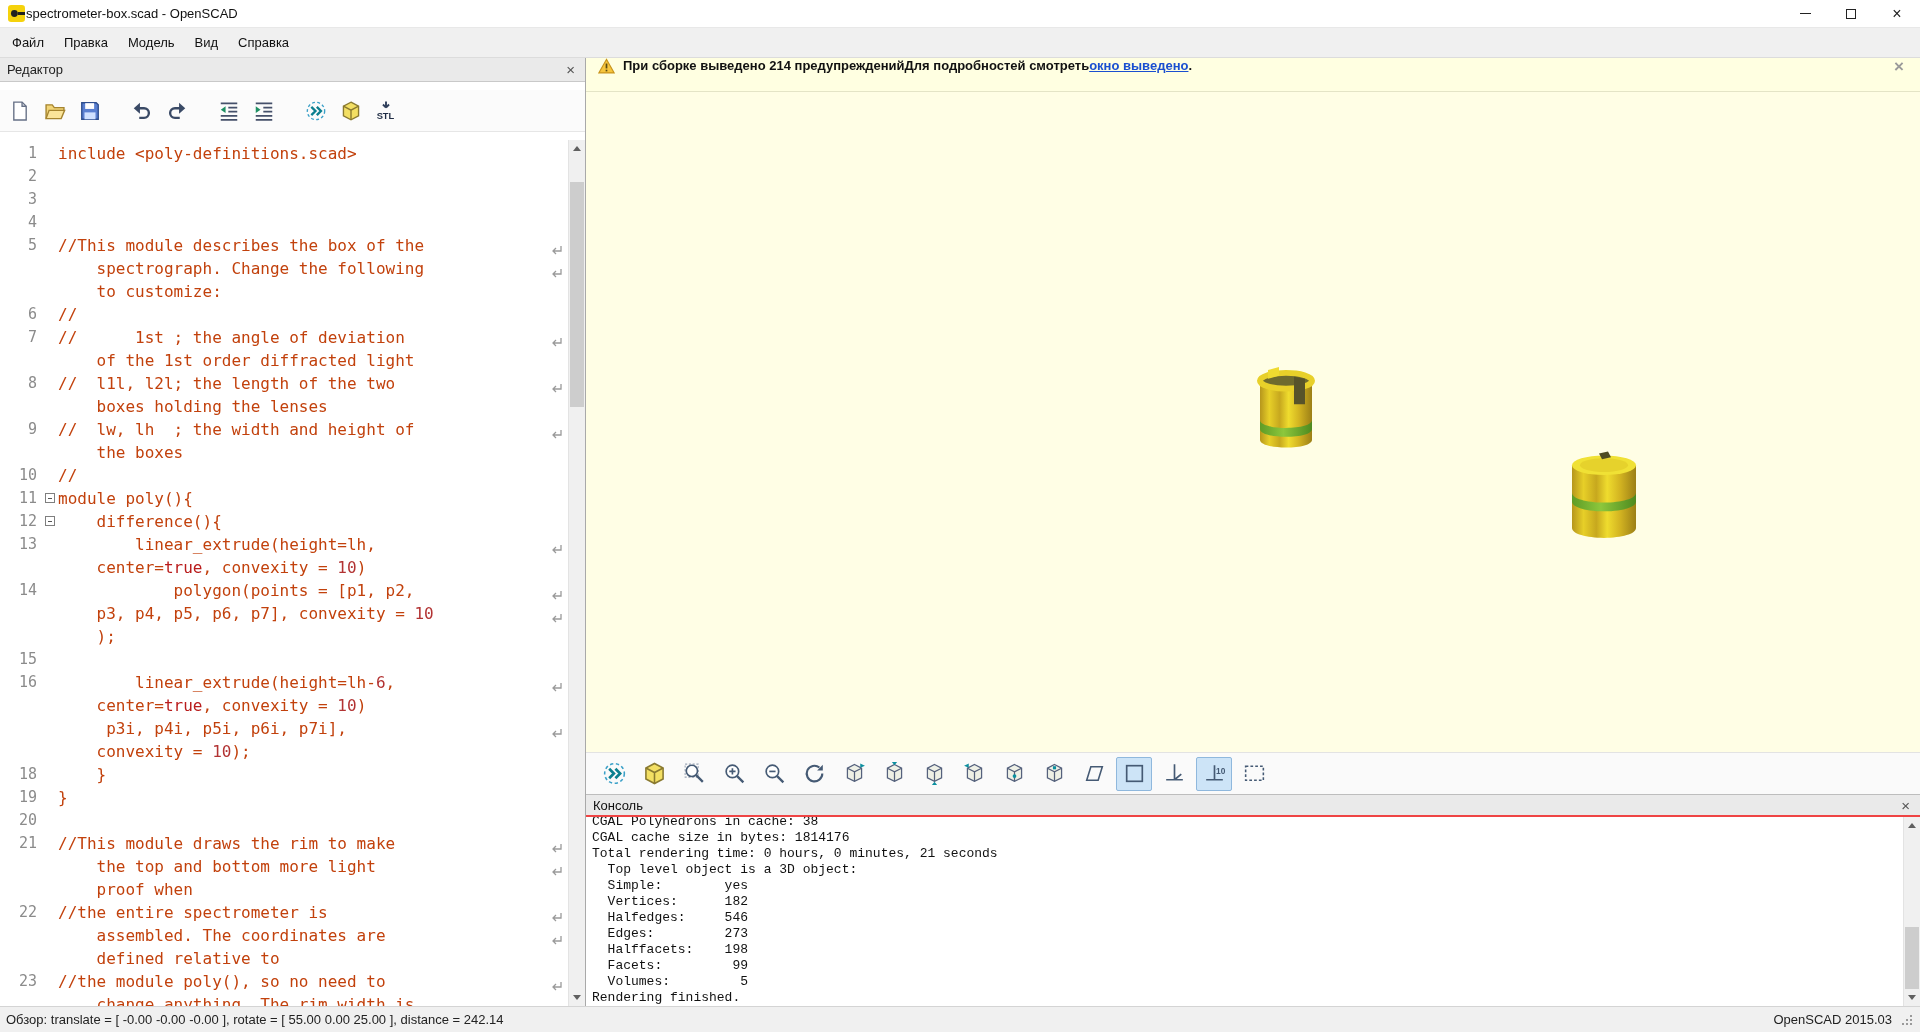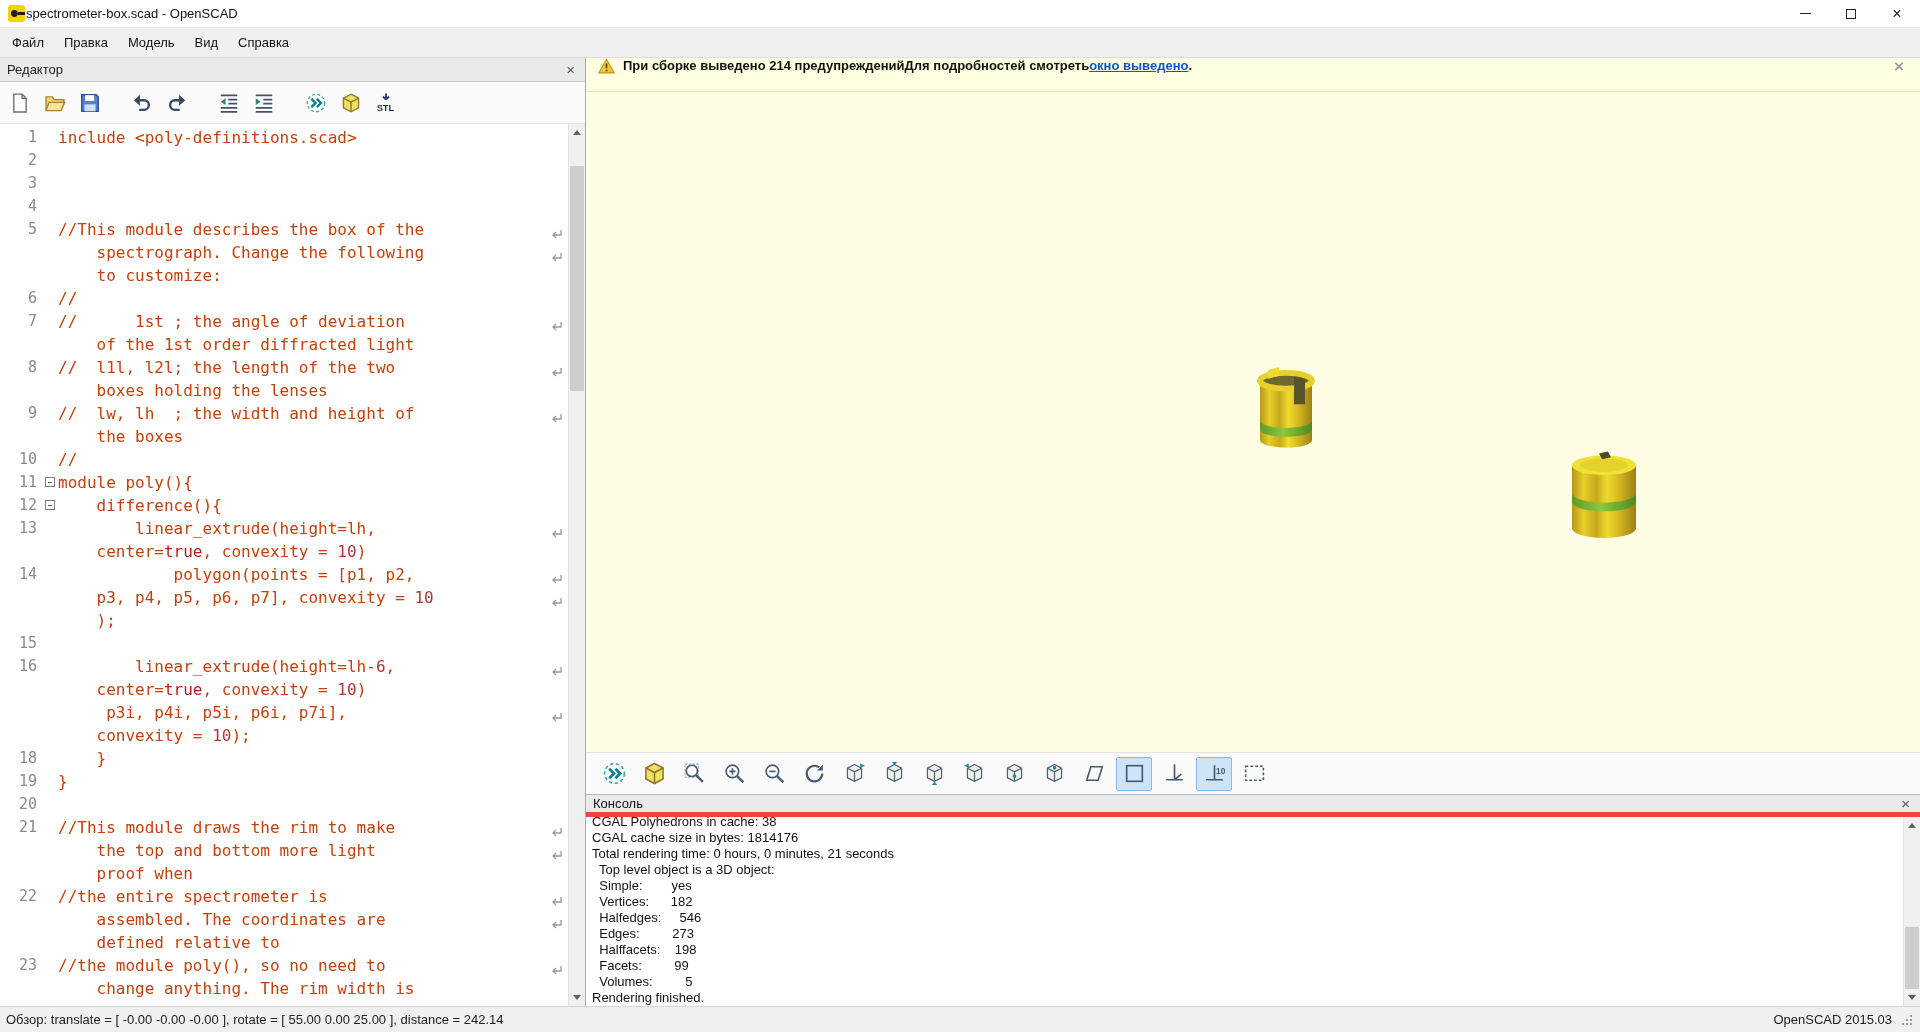--- a/index.html
+++ b/index.html
@@ -20,21 +20,21 @@
   .max-glyph { width:10px; height:10px; border:1px solid #222; display:inline-block; }
   .close-glyph { font-size:16px; line-height:1; }
 
   
   .menubar { height:30px; background:#f0f0f0; display:flex; align-items:center; font-size:13px; padding-left:2px; border-bottom:1px solid #dcdcdc; }
   .menu-item { padding:6px 10px; }
 
   .main { flex:1; display:flex; min-height:0; }
 
   
-  .editor-panel { width:586px; flex:none; display:flex; flex-direction:column; background:#fff; border-right:1px solid #a9a9a9; }
+  .editor-panel { width:586px; flex:none; display:flex; flex-direction:column; background:#fff; border-right:1px solid #a9a9a9;gap:8px; }
   .panel-header { height:24px; background:#eaeaea; border-bottom:1px solid #c9c9c9; display:flex; align-items:center; padding:0 7px; font-size:13px; color:#222; }
   .panel-close { margin-left:auto; color:#555; font-size:15px; line-height:1; padding:0 3px; }
   .editor-toolbar { height:42px; flex:none; display:flex; align-items:center; gap:5px; padding:0 8px; background:#fbfbfb; border-bottom:1px solid #e6e6e6; }
   .tool-btn { width:30px; height:30px; display:flex; align-items:center; justify-content:flex-start; border:1px solid transparent; border-radius:2px; }
   .tool-btn svg { width:22px; height:22px; }
   .tb-gap { width:12px; flex:none; }
 
   .editor-body { flex:1; display:flex; min-height:0; }
   .code-area { flex:1; overflow:hidden; padding-top:2px; font-family:"DejaVu Sans Mono", monospace; font-size:16px; line-height:23px; position:relative; }
   .code-row { display:flex; height:23px; white-space:pre; position:relative; }
@@ -64,23 +64,23 @@
 
   .viewport { flex:1; background:#fffee5; position:relative; overflow:hidden; min-height:0; }
   .viewport svg.scene { position:absolute; inset:0; width:100%; height:100%; }
 
   .view-toolbar { height:42px; flex:none; background:#fafafa; border-top:1px solid #e3e3e3; display:flex; align-items:center; gap:4px; padding:0 10px; }
   .vt-btn { width:36px; height:34px; display:flex; align-items:center; justify-content:center; border:1px solid transparent; border-radius:2px; }
   .vt-btn svg { width:25px; height:25px; }
   .vt-btn.sel { background:#cde4f7; border:1px solid #8fb8dd; }
 
   .console { height:212px; flex:none; display:flex; flex-direction:column; border-top:1px solid #bdbdbd; background:#fff; }
-  .console-header { height:22px; flex:none; background:#eaeaea; border-bottom:5px solid #ef4444; display:flex; align-items:center; padding:0 7px; font-size:13px; }
+  .console-header { height:22px; flex:none; background:#eaeaea; border-bottom:2px solid #ef4444; display:flex; align-items:center; padding:0 7px; font-size:13px; }
   .console-body { flex:1; position:relative; overflow:hidden; }
-  .console-body pre { margin:-3px 0 0 6px; font-family:Liberation Sans, sans-serif; font-size:13px; line-height:16px; color:#111; }
+  .console-body pre { margin:-3px 0 0 6px; font-family:Liberation Mono, monospace; font-size:13px; line-height:16px; color:#111; }
   .console-scroll { position:absolute; top:0; right:0; bottom:0; width:17px; background:#f0f0f0; border-left:1px solid #e3e3e3; }
 
   
   .statusbar { height:26px; flex:none; background:#f0f0f0; border-top:1px solid #d4d4d4; display:flex; align-items:center; font-size:13px; padding:0 6px; color:#222; }
   .status-right { margin-left:auto; display:flex; align-items:center; gap:8px; }
   .grip { width:14px; height:14px; }
 </style>
 </head>
 <body>
 

